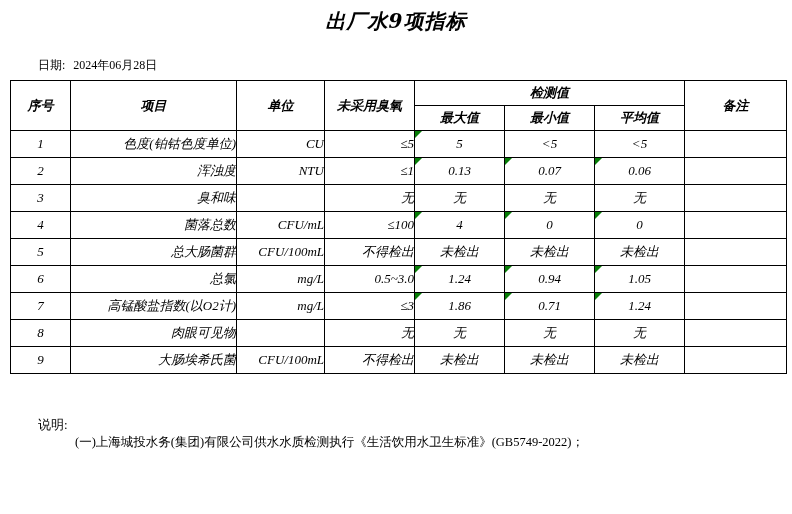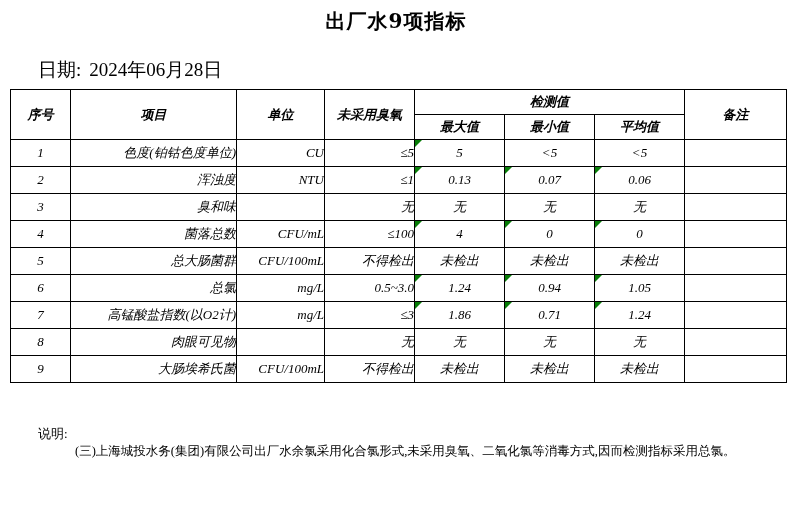--- a/index.html
+++ b/index.html
@@ -14,24 +14,25 @@
     color: #000000;
     font-family: "Liberation Serif", "DejaVu Serif", serif;
   }
   .page-title {
     margin: 8px 0 0 0;
     text-align: center;
     font-size: 20px;
     font-weight: bold;
     letter-spacing: 1px;
     font-family: "DejaVu Serif", serif;
+    font-style: italic;
   }
   .date-line {
     margin: 22px 0 6px 38px;
-    font-size: 19px;
+    font-size: 12px;
   }
   .date-line .gap { display: inline-block; width: 8px; }
   table.report-table {
     border-collapse: collapse;
     table-layout: fixed;
     margin-left: 10px;
     width: 776px;
     font-size: 13px;
     font-style: italic;
   }
@@ -201,15 +202,15 @@
         <td class="al-center"><span>未检出</span></td>
         <td class="al-center"><span>未检出</span></td>
         <td class="al-center"><span></span></td>
       </tr>
     </tbody>
 </table>
 
 <div class="notes">
   <div class="notes-label">说明:</div>
   <div id="notes-list">
-      <div class="note-item">(三)上海城投水务(集团)有限公司出厂水余氯采用化合氯形式,未采用臭氧、二氧化氯等消毒方式,因而检测指标采用总氯。</div>
+      <div class="note-item">(一)上海城投水务(集团)有限公司供水水质检测执行《生活饮用水卫生标准》(GB5749-2022)；</div>
     </div>
 </div>
 
 </body></html>

